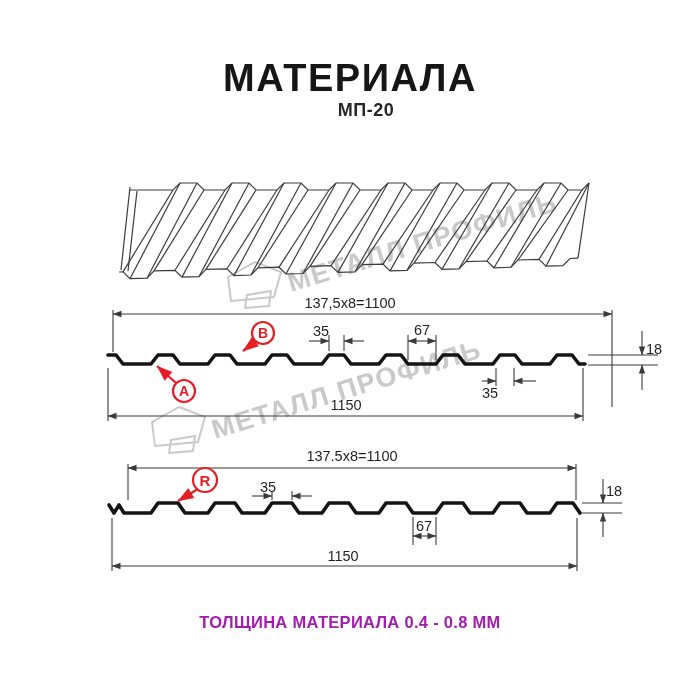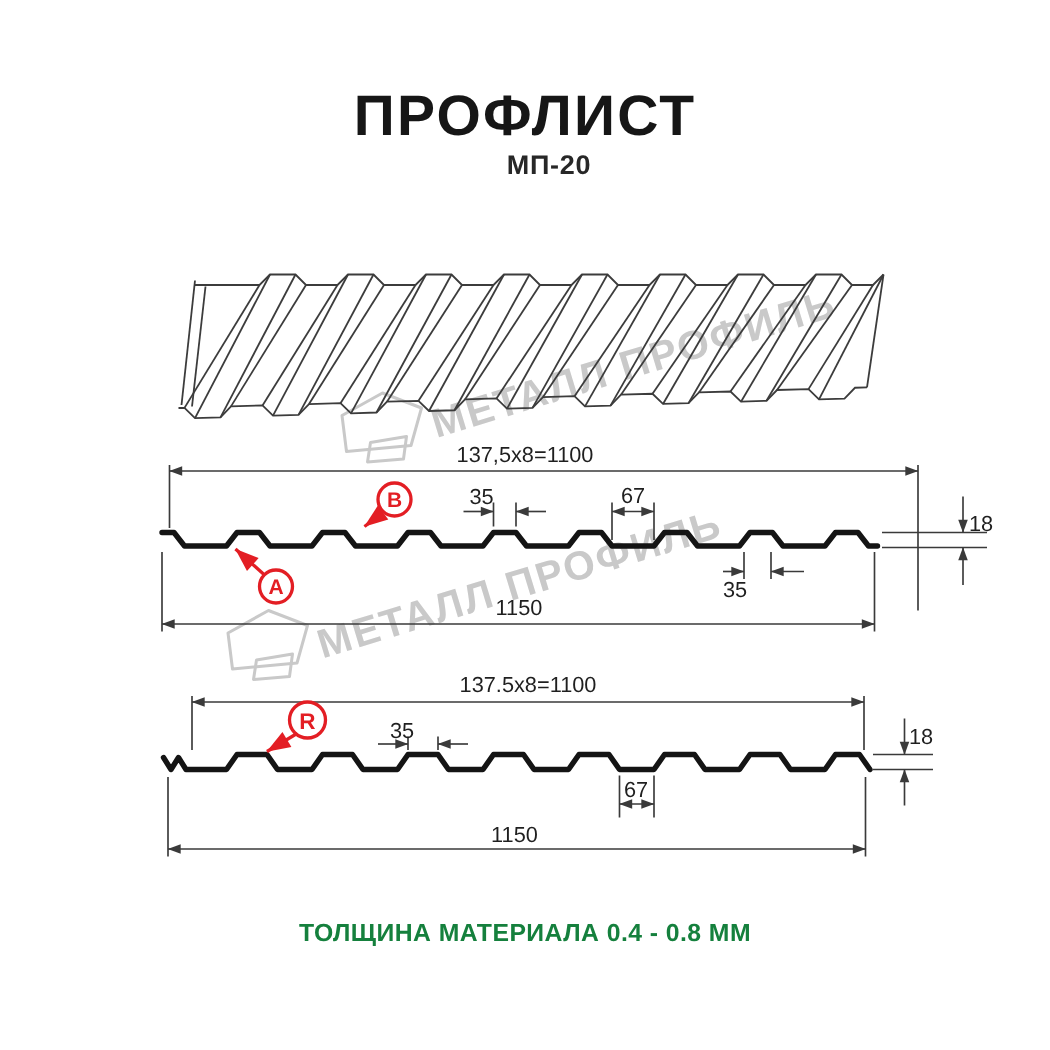--- a/index.html
+++ b/index.html
@@ -1,38 +1,38 @@
 <!DOCTYPE html>
 <html><head>
 <meta charset="utf-8">
 <style>
   html,body{margin:0;padding:0;background:#fff;}
   .canvas{position:relative;width:700px;height:700px;background:#ffffff;overflow:hidden;
           font-family:"Liberation Sans",sans-serif;}
   .center-text{position:absolute;left:0;width:100%;text-align:center;}
   .title{top:57px;font-size:38px;font-weight:700;letter-spacing:1.5px;color:#161616;}
   .subtitle{top:100px;font-size:18px;font-weight:700;letter-spacing:.5px;color:#272727;padding-left:16px;}
-  .footer{top:613px;font-size:16.5px;font-weight:700;letter-spacing:.3px;color:#15803d;}
+  .footer{top:613px;font-size:16.5px;font-weight:700;letter-spacing:.3px;color:#a21caf;}
   svg{position:absolute;top:0;left:0;}
   .thin{stroke:#3a3a3a;stroke-width:1.1;fill:none;}
   .prof{stroke:#141414;stroke-width:3.6;fill:none;stroke-linejoin:round;stroke-linecap:round;}
   .dimtxt{font-family:"Liberation Sans",sans-serif;font-size:14.5px;fill:#1f1f1f;text-anchor:middle;}
   .red{stroke:#e31e24;fill:none;stroke-width:2.2;}
   .redtxt{font-family:"Liberation Sans",sans-serif;font-weight:700;fill:#e31e24;text-anchor:middle;}
   .wmtxt{font-family:"Liberation Sans",sans-serif;font-size:27px;font-weight:700;
          letter-spacing:1.5px;fill:#c9c9c9;}
   .wmlogo{stroke:#c9c9c9;stroke-width:2;fill:none;stroke-linejoin:round;}
   .sheet{stroke:#3c3c3c;stroke-width:1.2;fill:none;}
 </style>
 </head>
 <body>
 
 <div class="canvas">
 
-  <div class="center-text title">ПРОФЛИСТ</div>
+  <div class="center-text title">МАТЕРИАЛА</div>
   <div class="center-text subtitle">МП-20</div>
 
   <svg width="700" height="700" viewBox="0 0 700 700">
     <defs>
       <marker id="mA" viewBox="0 0 10 8" refX="9.3" refY="4" markerWidth="9" markerHeight="7" orient="auto">
         <path d="M0.5,0.7 L9.5,4 L0.5,7.3 Z" fill="#3a3a3a"></path>
       </marker>
       <marker id="mAs" viewBox="0 0 10 8" refX="9.3" refY="4" markerWidth="9" markerHeight="7" orient="auto-start-reverse">
         <path d="M0.5,0.7 L9.5,4 L0.5,7.3 Z" fill="#3a3a3a"></path>
       </marker>

